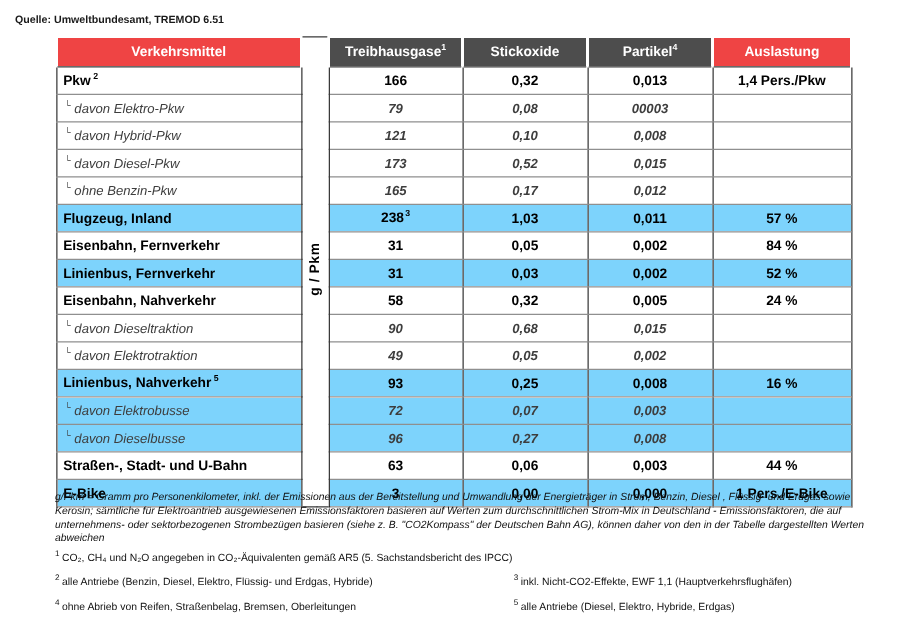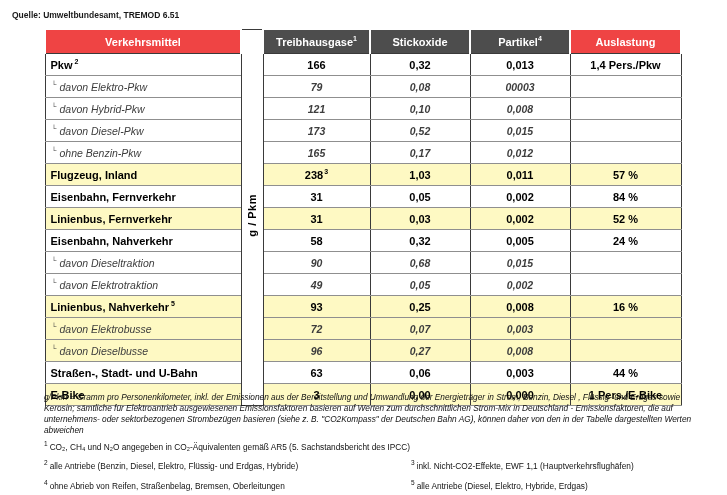--- a/index.html
+++ b/index.html
@@ -17,21 +17,21 @@
   .h-light{background:#ef4444;}
   .h-dark{background:#4d4d4d;}
   td.cell{height:21px;font-size:11px;
     border-left:1.5px solid #3a3a3a;border-right:1.5px solid #3a3a3a;
     border-top:1px solid #8f8f8f;border-bottom:1px solid #8f8f8f;background:#ffffff;}
   td.c-label{text-align:left;padding-left:5px;font-weight:bold;color:#000;}
   td.c-val,td.c-load{text-align:center;font-weight:bold;color:#000;}
   td.c-val sup{font-size:7px;margin-left:1px;}
   tr.sub td.c-label{font-weight:normal;font-style:italic;color:#3d3d3d;font-size:10.5px;}
   tr.sub td.c-val{font-weight:600;font-style:italic;color:#3d3d3d;font-size:10.5px;margin-left:48px;}
-  tr.shaded td.cell{background:#fef9c3;}
+  tr.shaded td.cell{background:#7dd3fc;}
   td.unit-cell{background:#ffffff;border-left:1.5px solid #3a3a3a;border-right:1.5px solid #3a3a3a;
     border-top:none;border-bottom:none;text-align:center;vertical-align:middle;}
   .unit{display:inline-block;writing-mode:vertical-rl;transform:rotate(180deg);
     font-size:11px;font-weight:bold;color:#000;letter-spacing:.5px;}
   .branch{font-size:7px;font-weight:normal;font-style:normal;color:#3d3d3d;
     position:relative;top:-4px;margin:0 3px 0 1px;display:inline-block;}
   sup.lab{font-size:7px;margin-left:2px;}
   .legend{position:absolute;left:44px;top:392px;width:656px;font-size:8.3px;
     line-height:11px;color:#111;font-weight:500;font-style:italic;}
   .fn{font-size:8.3px;color:#111;font-weight:500;position:absolute;white-space:nowrap;}

